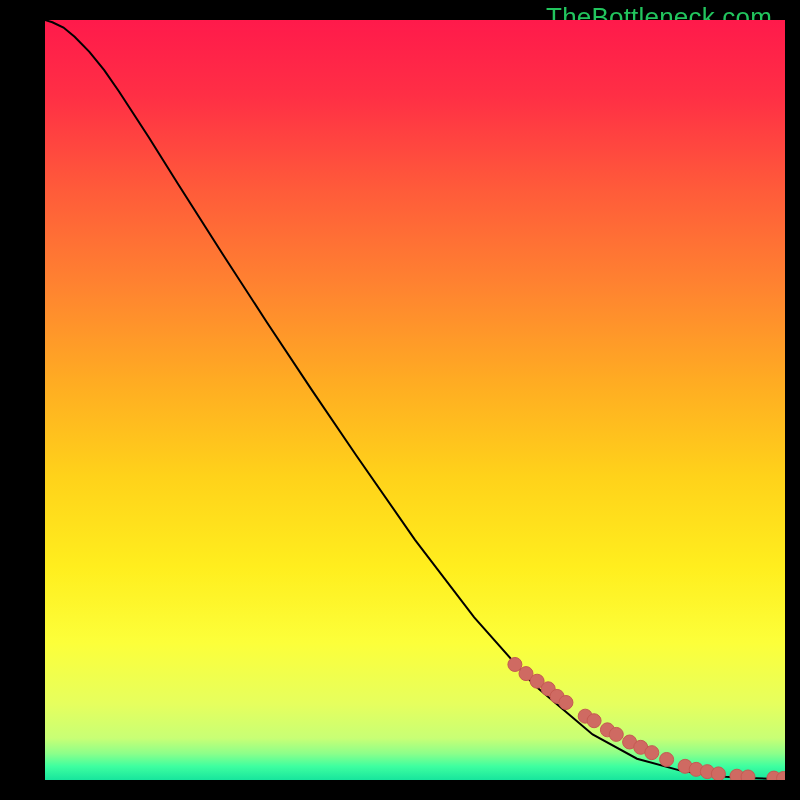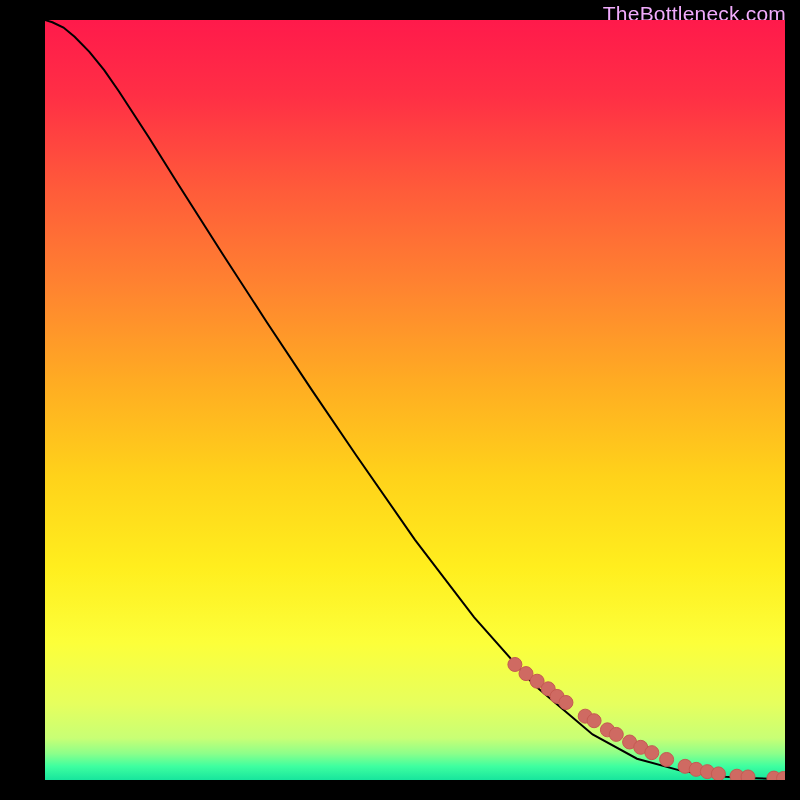--- a/index.html
+++ b/index.html
@@ -20,23 +20,23 @@
   .plot {
     position: absolute;
     left: 45px;
     top: 20px;
     width: 740px;
     height: 760px;
   }
   .watermark {
     position: absolute;
     top: 2px;
-    right: 14px;
-    color: #f0abfc;
-    font-size: 21px;
+    right: 28px;
+    color: #22c55e;
+    font-size: 26px;
     font-weight: 400;
     letter-spacing: 0.2px;
     user-select: none;
   }
 </style>
 </head>
 <body>
 
 <div class="stage">
   <div class="watermark">TheBottleneck.com</div>

